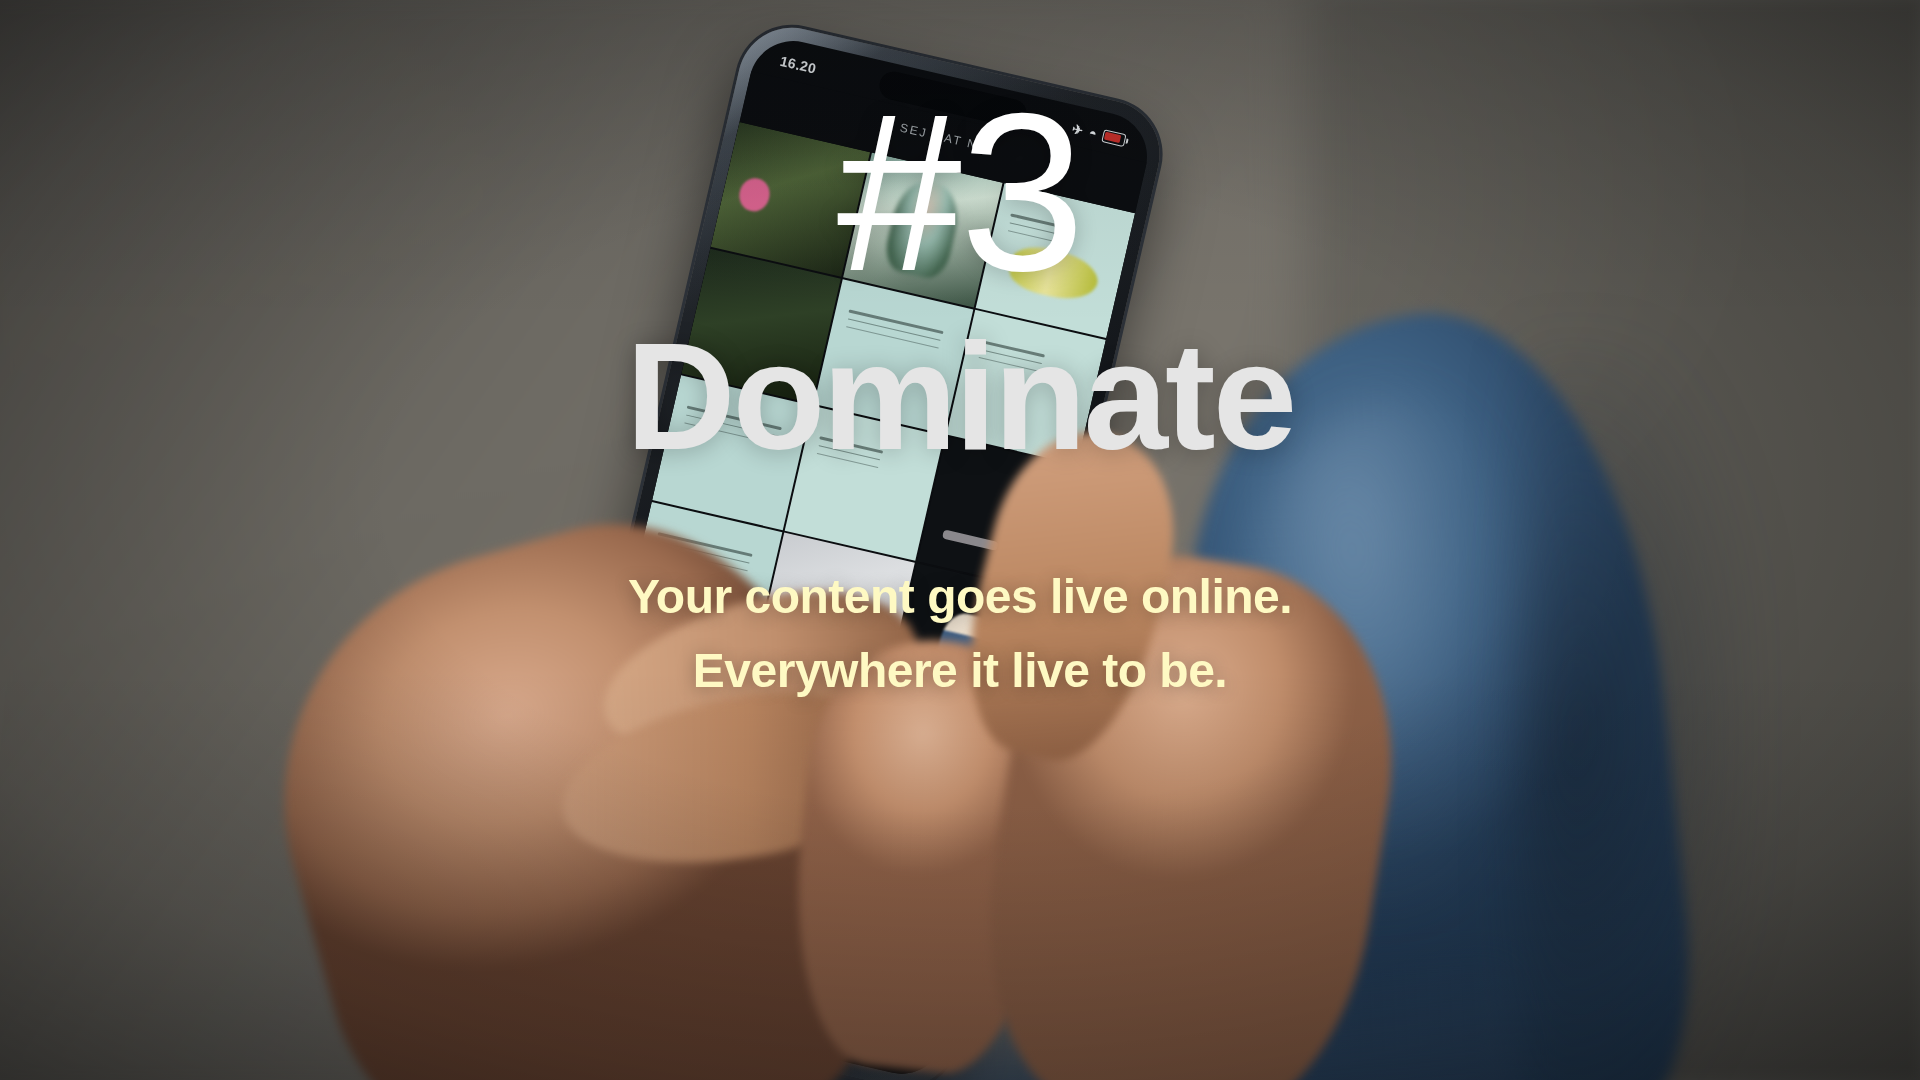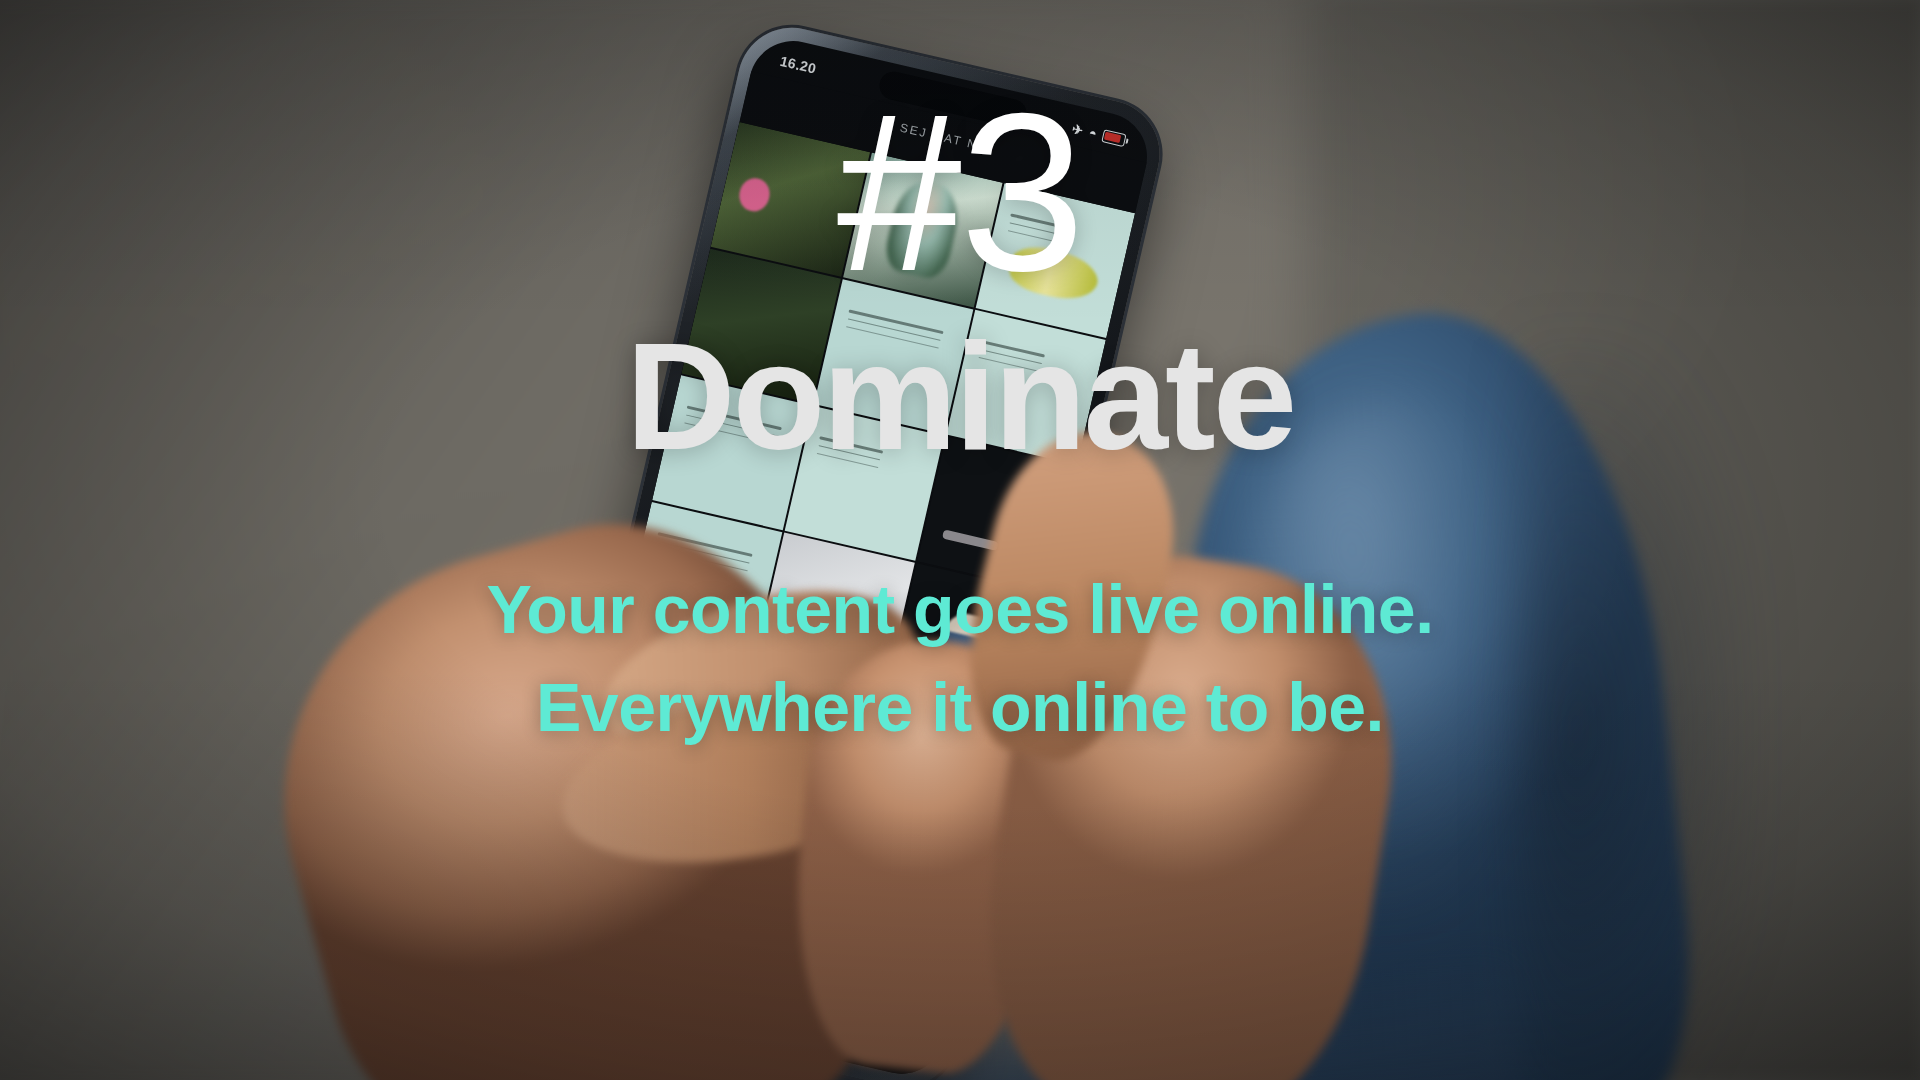--- a/index.html
+++ b/index.html
@@ -145,21 +145,21 @@
   .grade{position:absolute;inset:0;background:linear-gradient(180deg, rgba(10,14,20,.10) 0%, rgba(0,0,0,0) 30%, rgba(0,0,0,0) 62%, rgba(6,10,16,.18) 100%);}
 
   
   .overlay{position:absolute;inset:0;display:flex;flex-direction:column;align-items:center;
     text-align:center;color:#fff;z-index:40;pointer-events:none;}
   .kicker{margin-top:96px;font-size:225px;line-height:.86;font-weight:300;
     letter-spacing:-2px;color:#fff;text-shadow:0 2px 22px rgba(0,0,0,.22);}
   .headline{margin-top:30px;font-size:152px;line-height:1;font-weight:bold;
     letter-spacing:-3px;color:#e5e5e5;text-shadow:0 2px 24px rgba(0,0,0,.25);}
   .sublines{margin-top:96px;display:flex;flex-direction:column;gap:16px;}
-  .subline{font-size:68px;line-height:1.22;font-weight:bold;letter-spacing:-.5px;color:#5eead4;
+  .subline{font-size:48px;line-height:1.22;font-weight:bold;letter-spacing:-.5px;color:#fef9c3;
     text-shadow:0 2px 18px rgba(0,0,0,.3);}
 </style>
 </head>
 <body>
 
 <div id="stage">
 
   <div class="photo">
     <div class="wall"></div>
     <div class="wall2"></div>
@@ -265,17 +265,17 @@
 
     <div class="grade"></div>
     <div class="vignette"></div>
   </div>
 
   <div class="overlay">
     <div class="kicker">#3</div>
     <div class="headline">Dominate</div>
     <div class="sublines">
       <div class="subline">Your content goes live online.</div>
-      <div class="subline">Everywhere it online to be.</div>
+      <div class="subline">Everywhere it live to be.</div>
     </div>
   </div>
 
 </div>
 
 </body></html>

